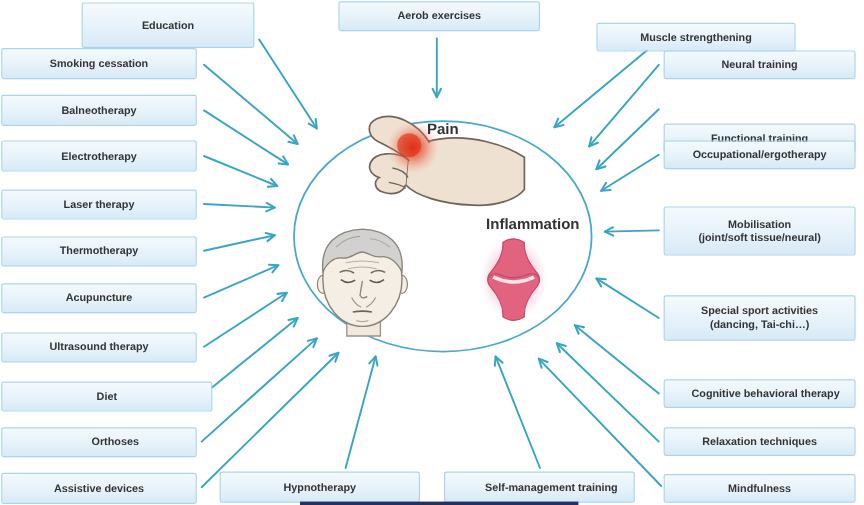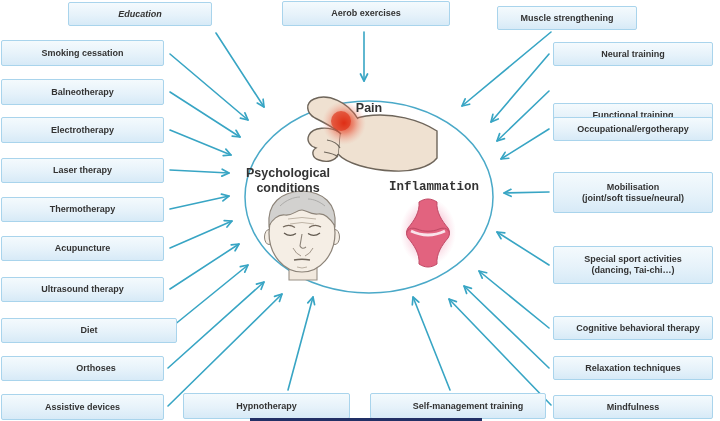--- a/index.html
+++ b/index.html
@@ -17,21 +17,21 @@
     text-align:center;overflow:hidden;
   }
   .box span{display:block;white-space:nowrap;}
   .clabel{
     position:absolute;z-index:2;color:#333;font-weight:700;font-size:12.5px;
     line-height:1.2;text-align:center;
   }
   .clabel span{display:block;white-space:nowrap;}
   #pain-label{left:334px;top:101px;width:70px;}
   #psych-label{left:237px;top:166px;width:102px;}
-  #inflammation-label{left:382px;top:180px;width:104px;font-family:Liberation Mono, monospace;}
+  #inflammation-label{left:392px;top:180px;width:104px;}
   #bottom-bar{
     position:absolute;z-index:3;left:250px;top:418px;width:232px;height:3px;
     background:var(--bottom-bar,#223066);
   }
 </style>
 </head>
 <body>
 
 <div id="stage" style="--bg: #ffffff; --box-top: #f4fafd; --box-bot: #d7eaf7; --box-border: #a9d4ec; --box-text: #333333; --bottom-bar: #223066;">
 
@@ -108,27 +108,27 @@
     <g>
       <ellipse cx="428" cy="232" rx="28" ry="34" fill="url(#pinkglow)"></ellipse>
       <path d="M419,202 C420,212 414,221 408,228 C404,234 409,240 417,237 C424,234 432,234 439,237 C447,240 452,234 448,228 C442,221 436,212 437,202 C431,198 425,198 419,202 Z" fill="#e2637f" stroke="#c04a66" stroke-width="1"></path>
       <path d="M419,264 C420,254 414,245 408,238 C404,232 409,226 417,229 C424,232 432,232 439,229 C447,226 452,232 448,238 C442,245 436,254 437,264 C431,268 425,268 419,264 Z" fill="#e2637f" stroke="#c04a66" stroke-width="1"></path>
       <path d="M411,231 Q428,239 445,231" fill="none" stroke="#f9e3ea" stroke-width="3"></path>
       <path d="M413,228 Q428,235 443,228" fill="none" stroke="#b8446033" stroke-width="1"></path>
     </g>
   </svg>
 
   <div id="nodes">
-      <div class="box" style="left: 68px; top: 2px; width: 144px; height: 24px; font-size: 9px; font-style: italic;">
+      <div class="box" style="left: 68px; top: 2px; width: 144px; height: 38px; font-size: 9px;">
         <span>Education</span>
       </div>
       <div class="box" style="left: 282px; top: 1px; width: 168px; height: 25px; font-size: 9px;">
         <span>Aerob exercises</span>
       </div>
-      <div class="box" style="left: 497px; top: 6px; width: 140px; height: 24px; font-size: 9px; justify-content: center;">
+      <div class="box" style="left: 497px; top: 19px; width: 166px; height: 24px; font-size: 9px; justify-content: center;">
         <span>Muscle strengthening</span>
       </div>
       <div class="box" style="left: 1px; top: 40px; width: 163px; height: 26px; font-size: 9px;">
         <span>Smoking cessation</span>
       </div>
       <div class="box" style="left: 1px; top: 79px; width: 163px; height: 26px; font-size: 9px;">
         <span>Balneotherapy</span>
       </div>
       <div class="box" style="left: 1px; top: 117px; width: 163px; height: 26px; font-size: 9px;">
         <span>Electrotherapy</span>
@@ -176,30 +176,26 @@
       </div>
       <div class="box" style="left: 553px; top: 356px; width: 160px; height: 24px; font-size: 9px;">
         <span>Relaxation techniques</span>
       </div>
       <div class="box" style="left: 553px; top: 395px; width: 160px; height: 24px; font-size: 9px; text-align: right;">
         <span>Mindfulness</span>
       </div>
       <div class="box" style="left: 183px; top: 393px; width: 167px; height: 26px; font-size: 9px;">
         <span>Hypnotherapy</span>
       </div>
-      <div class="box" style="left: 370px; top: 393px; width: 176px; height: 26px; font-size: 9px; padding-left: 20px;">
+      <div class="box" style="left: 370px; top: 393px; width: 159px; height: 26px; font-size: 9px; padding-left: 20px;">
         <span>Self-management training</span>
       </div>
     </div>
 
   <div class="clabel" id="pain-label">
     <span>Pain</span>
-  </div>
-  <div class="clabel" id="psych-label">
-    <span>Psychological</span>
-    <span>conditions</span>
   </div>
   <div class="clabel" id="inflammation-label">
     <span>Inflammation</span>
   </div>
 
   <div id="bottom-bar"></div>
 </div>
 
 </body></html>

